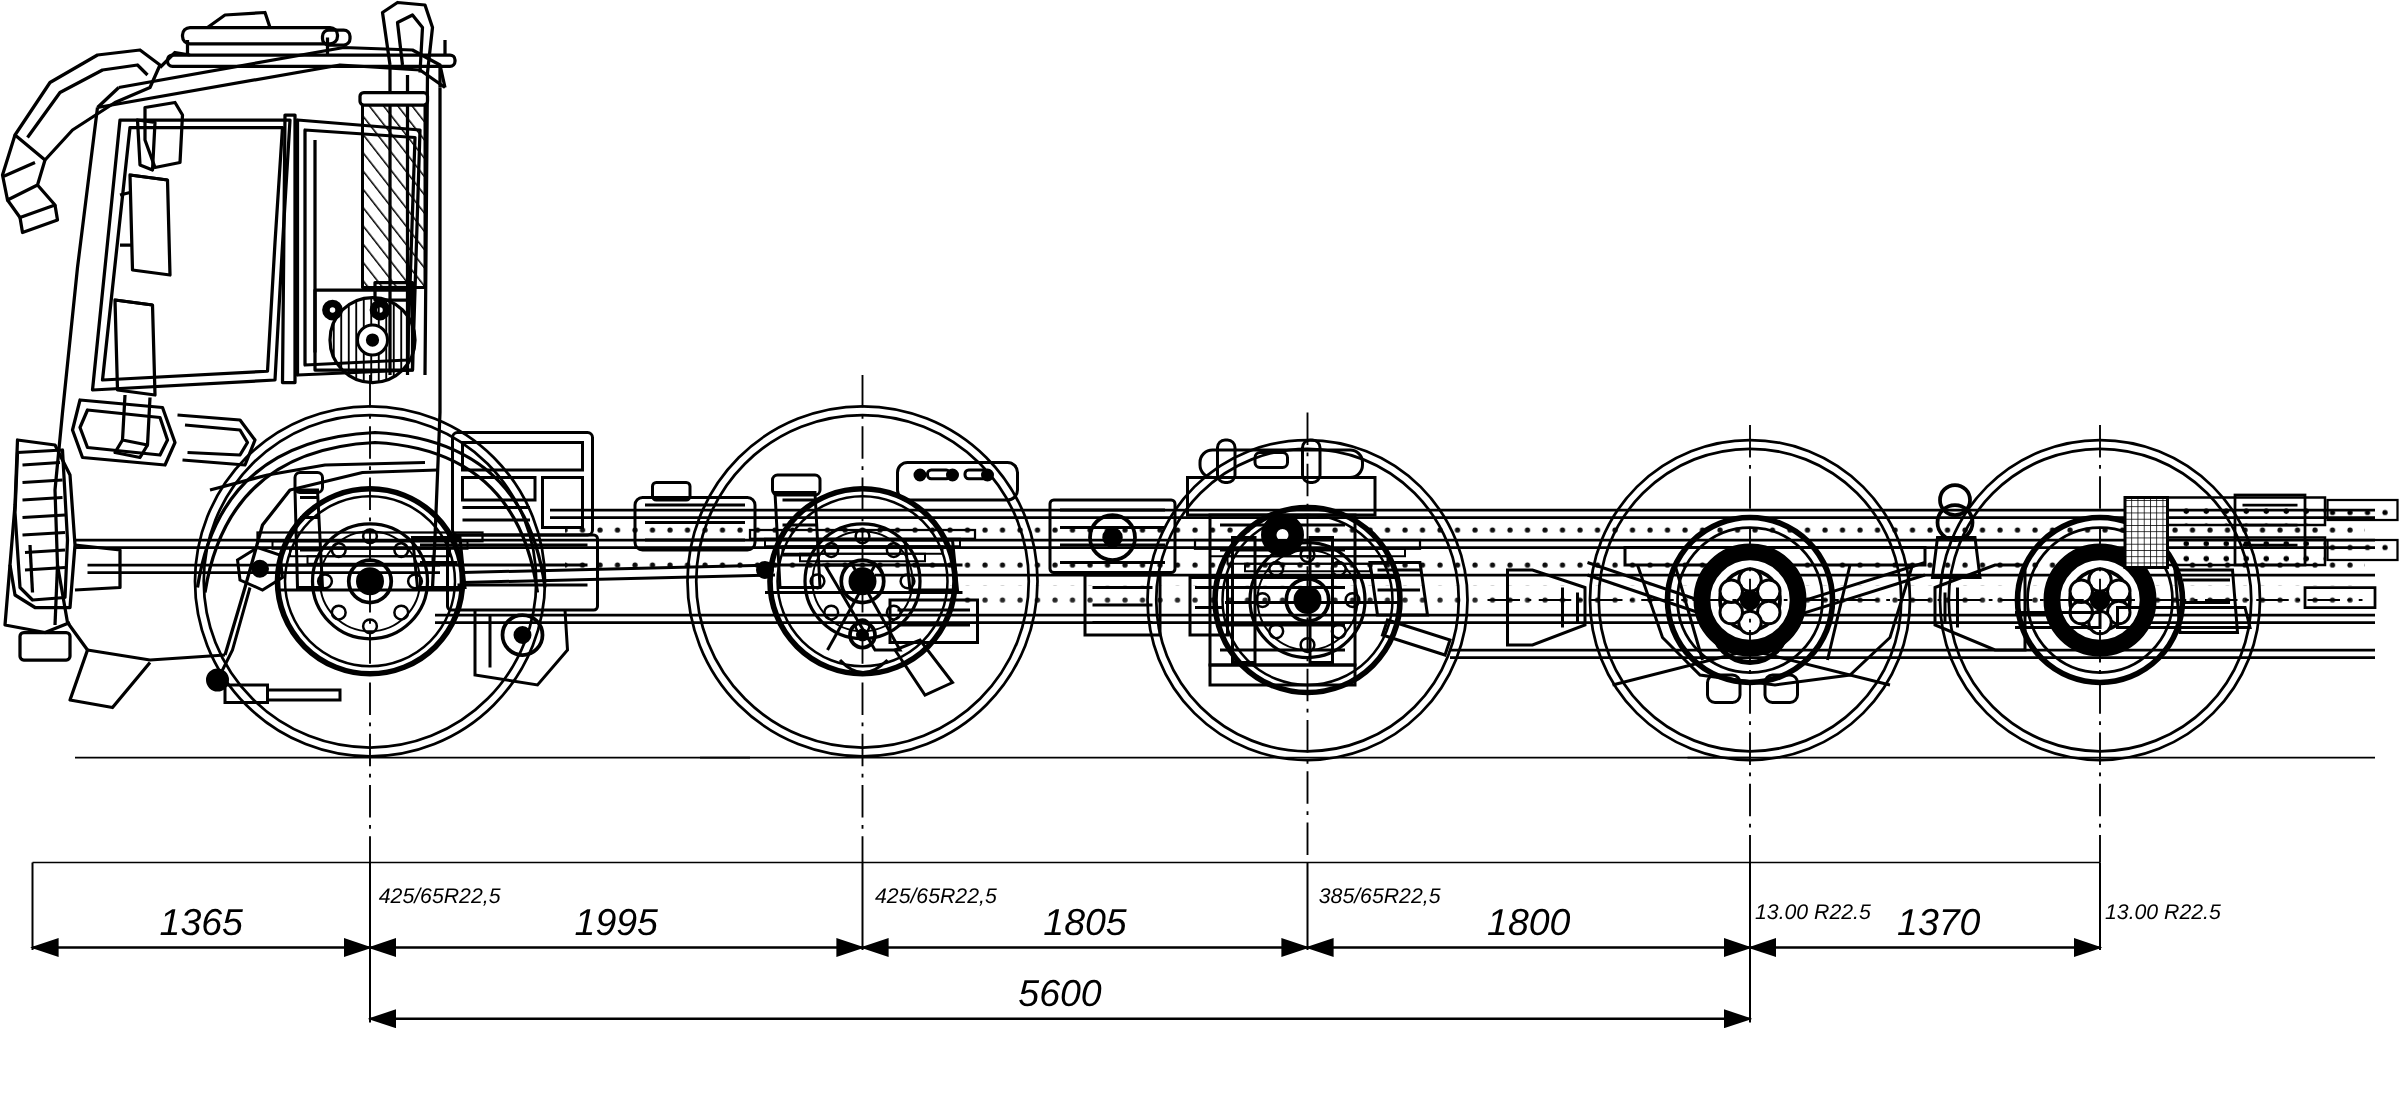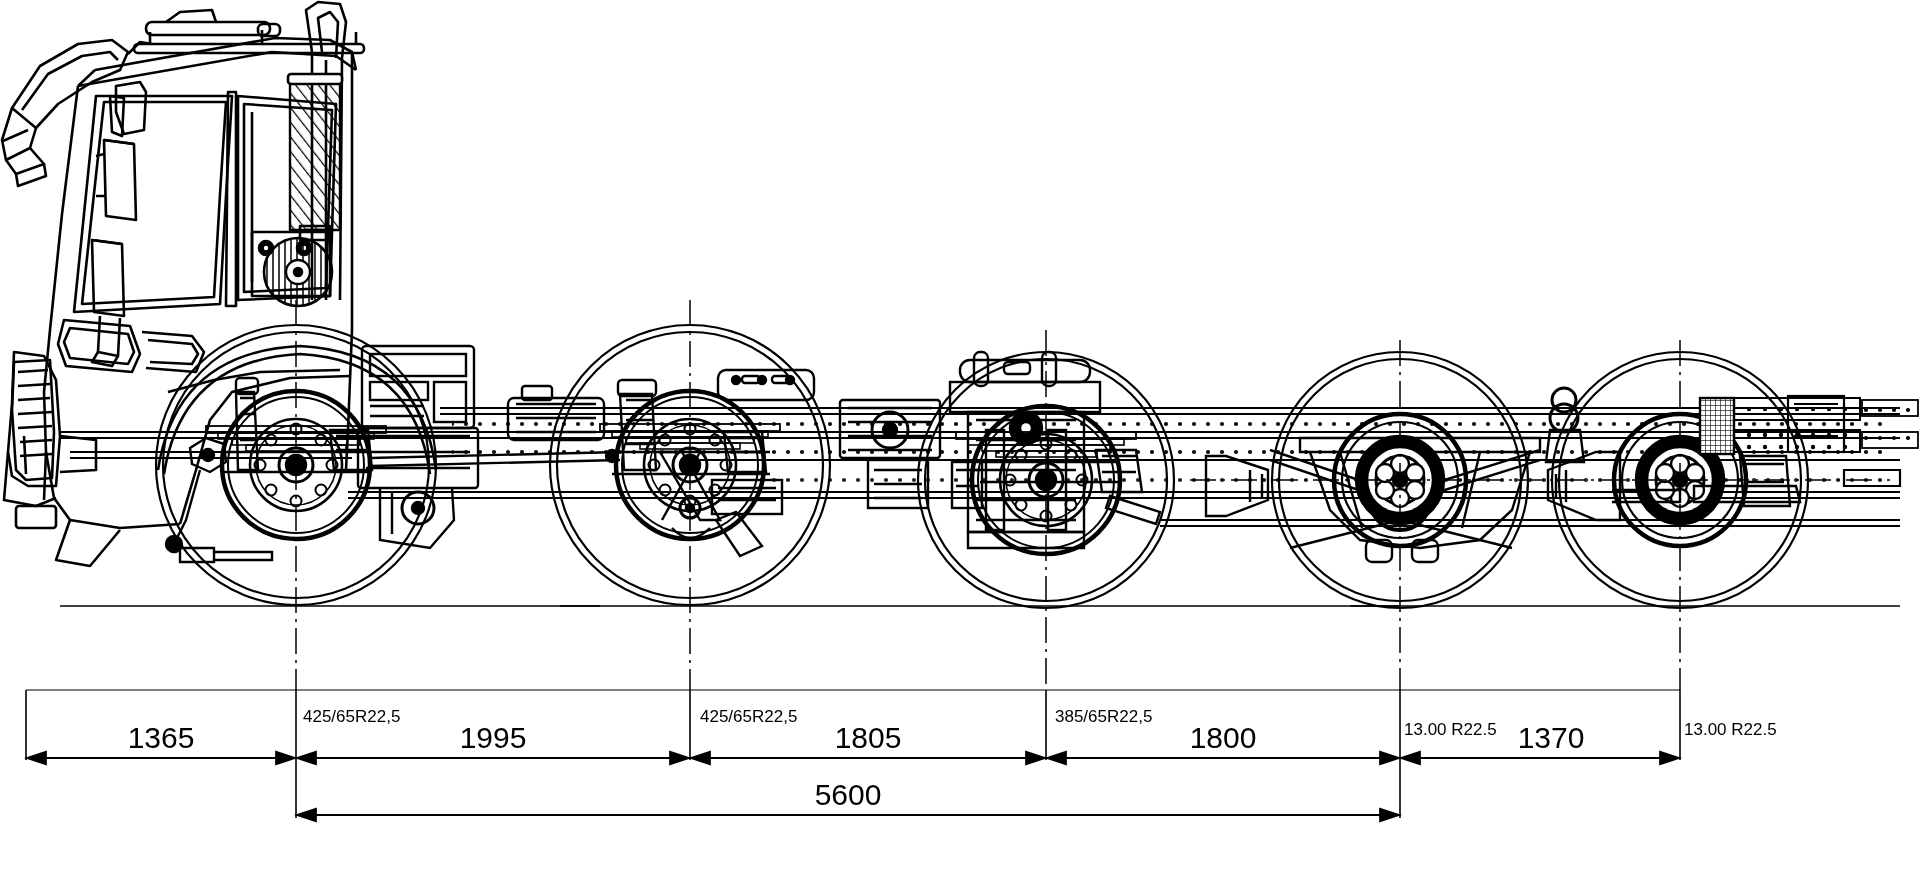--- a/index.html
+++ b/index.html
@@ -2,21 +2,21 @@
 <html><head>
 <meta charset="utf-8">
 <title>Truck Chassis Side Elevation</title>
 <style>
   html,body{margin:0;padding:0;background:#ffffff;}
   body{
     width:1920px;height:875px;overflow:hidden;
     font-family:"Liberation Sans", sans-serif;
     color:#000;
   }
-  #stage{position:relative;width:1920px;height:875px;background:#fff;}
+  #stage{position:relative;width:1920px;height:875px;background:#fff;font-style:italic;}
   #stage svg{position:absolute;left:0;top:0;}
 </style>
 </head>
 <body>
 
 <div id="stage">
 
   <svg id="art" width="1920" height="875" viewBox="0 0 1920 875" shape-rendering="geometricPrecision">
 
     <defs>

